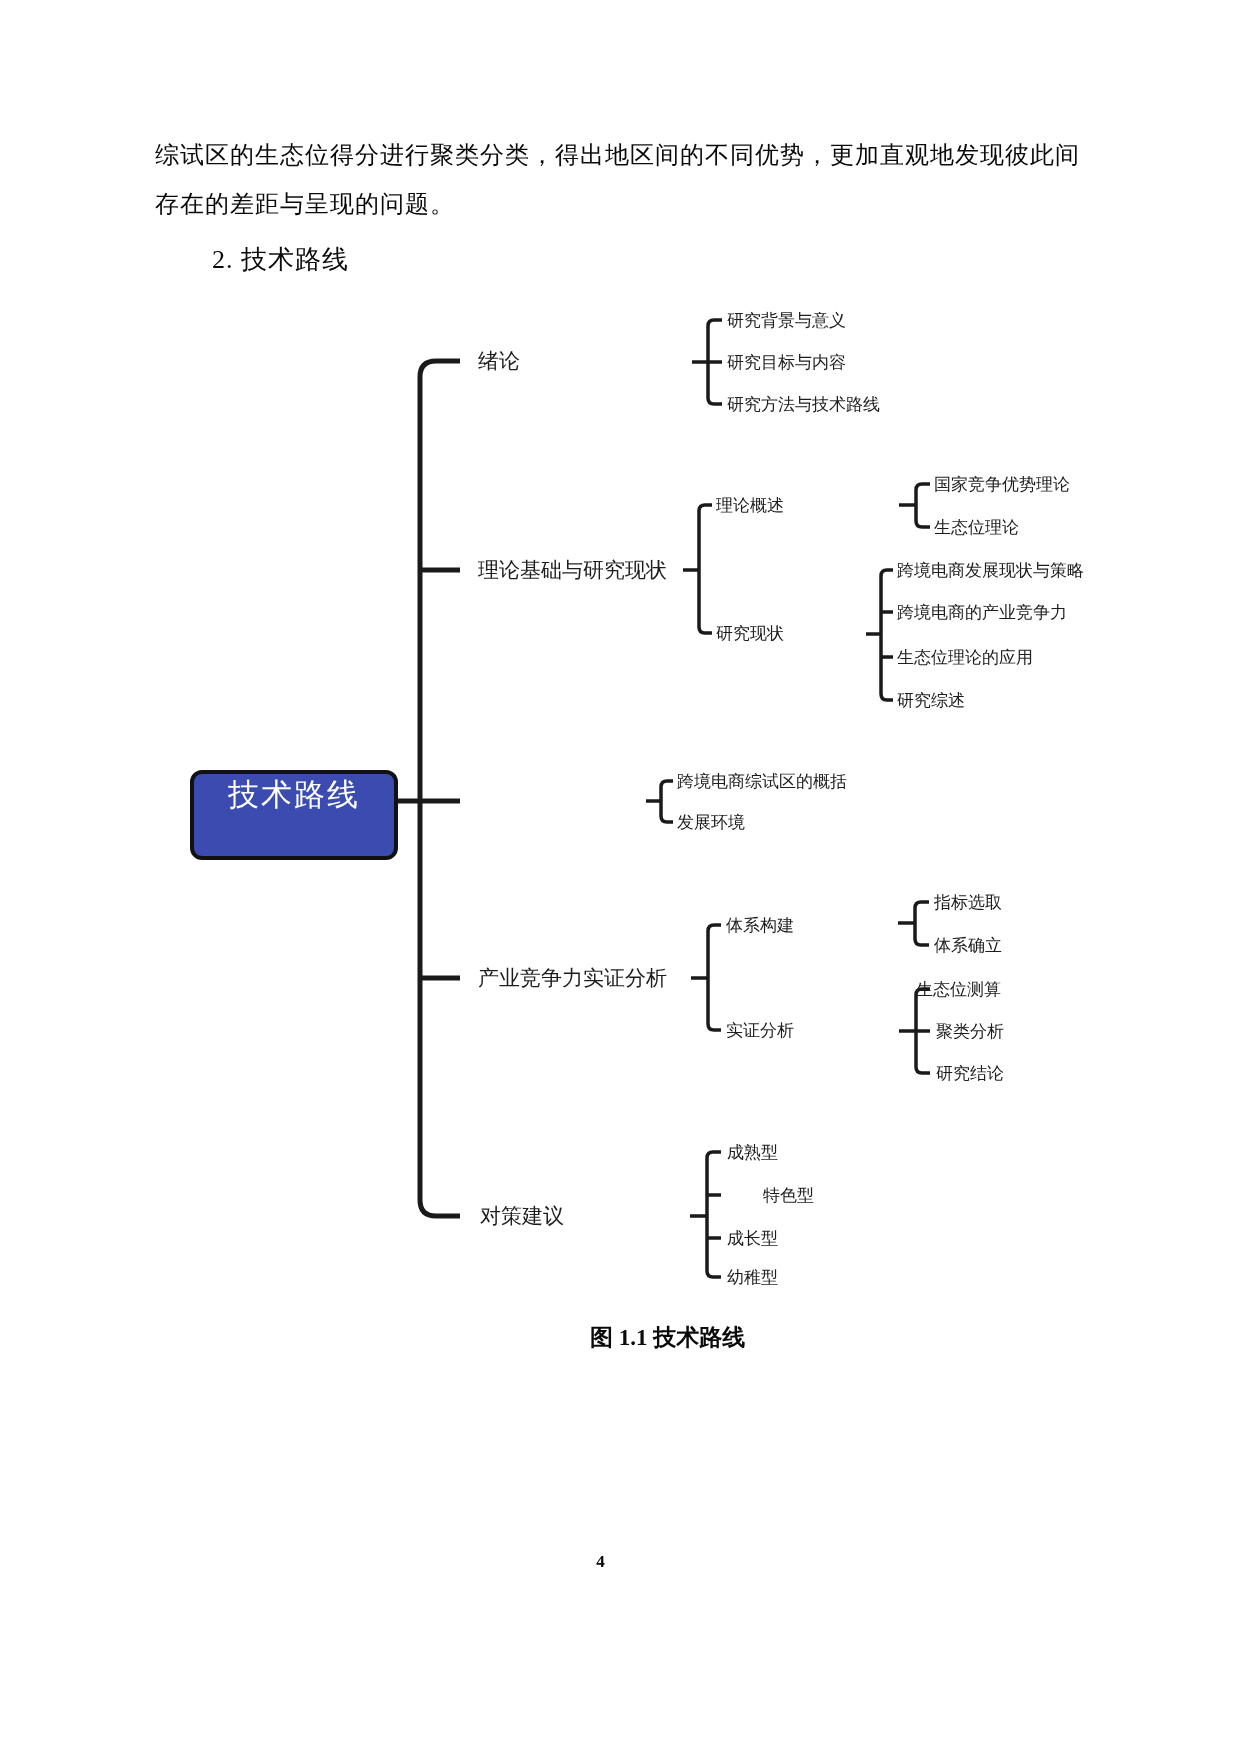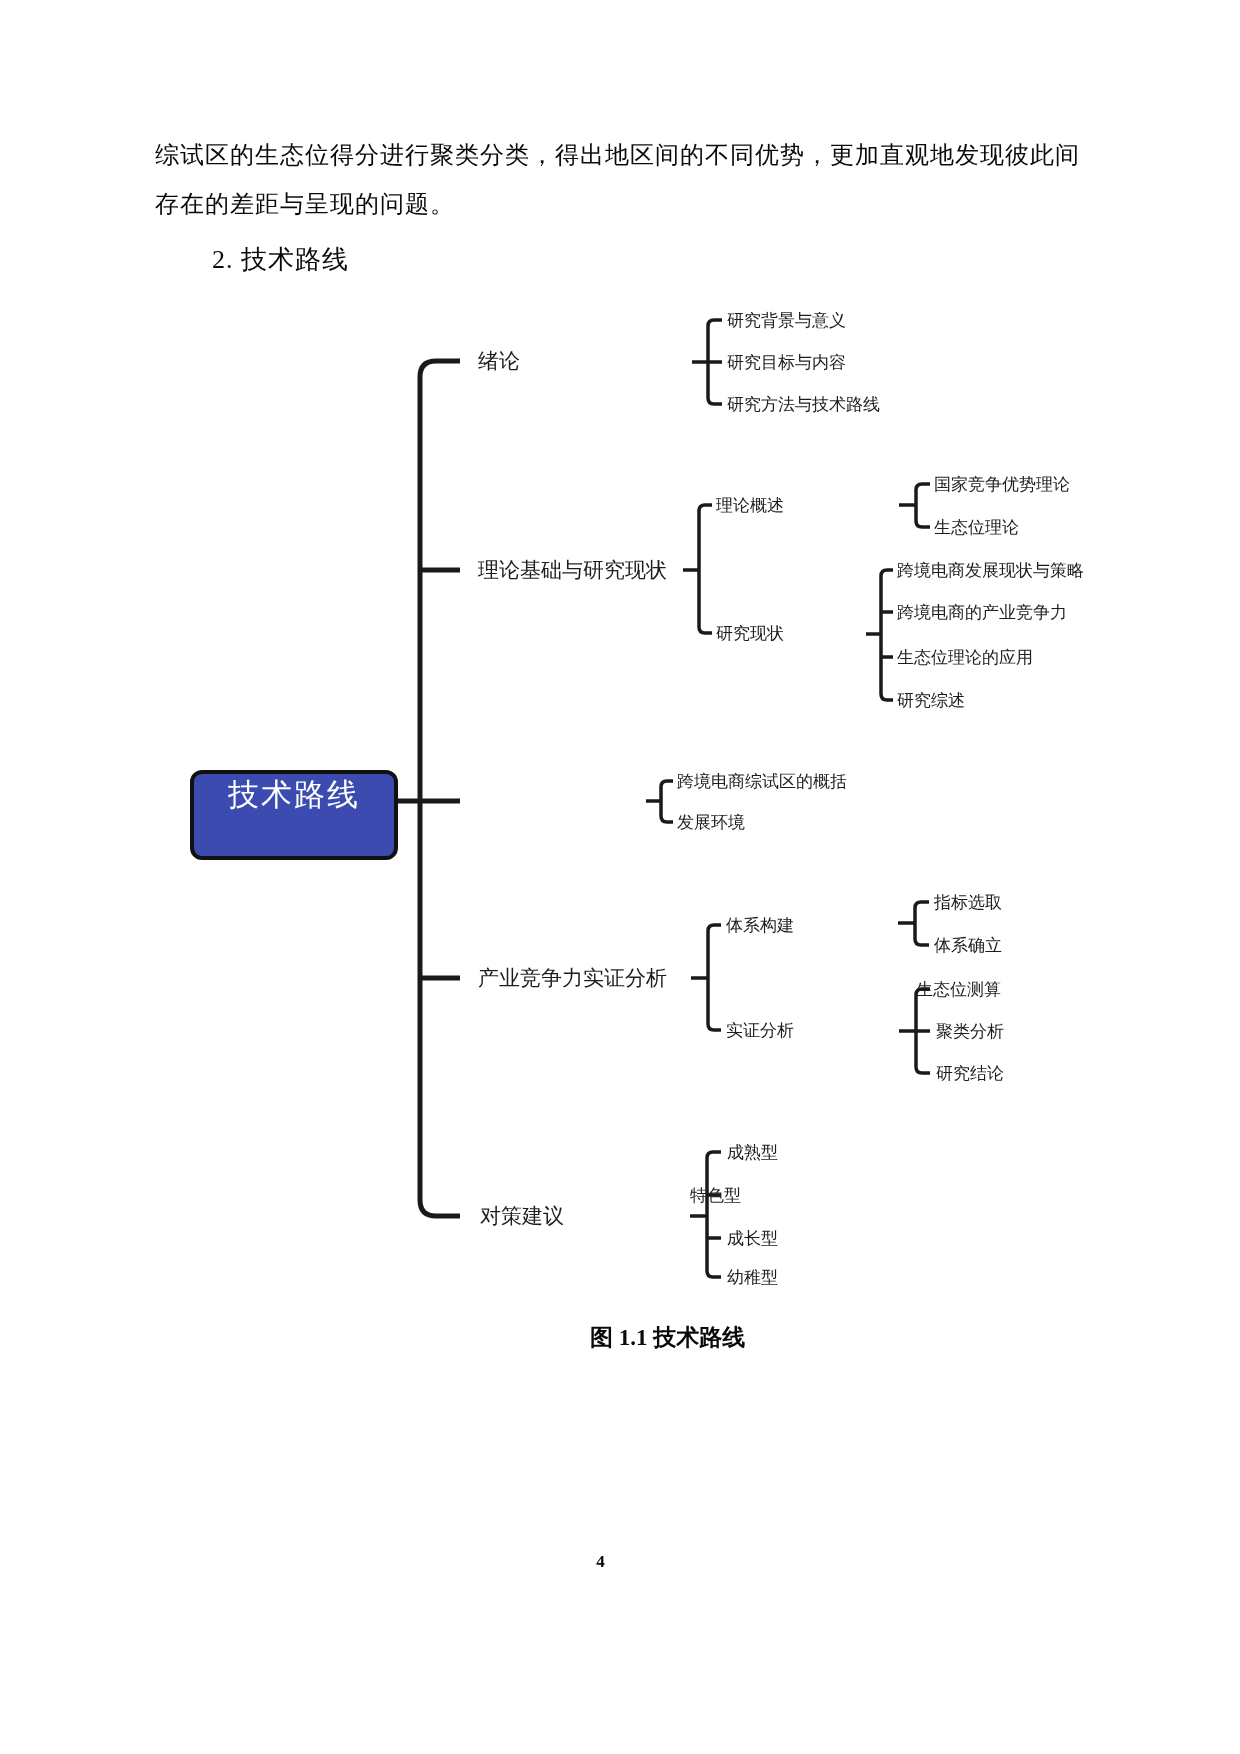--- a/index.html
+++ b/index.html
@@ -110,20 +110,20 @@
 
   <div class="node l2" style="left:726px;top:925px">体系构建</div>
   <div class="node l2" style="left:726px;top:1030px">实证分析</div>
   <div class="node l2" style="left:934px;top:902px">指标选取</div>
   <div class="node l2" style="left:934px;top:945px">体系确立</div>
   <div class="node l2" style="left:916px;top:989px">生态位测算</div>
   <div class="node l2" style="left:936px;top:1031px">聚类分析</div>
   <div class="node l2" style="left:936px;top:1073px">研究结论</div>
 
   <div class="node l2" style="left:727px;top:1152px">成熟型</div>
-  <div class="node l2" style="left:690px;top:1195px">特色型</div>
+  <div class="node l2" style="left:763px;top:1195px">特色型</div>
   <div class="node l2" style="left:727px;top:1238px">成长型</div>
   <div class="node l2" style="left:727px;top:1277px">幼稚型</div>
 
   <div class="caption">图 1.1  技术路线</div>
   <div class="pagenum">4</div>
 
 </div>
 
 </body></html>

